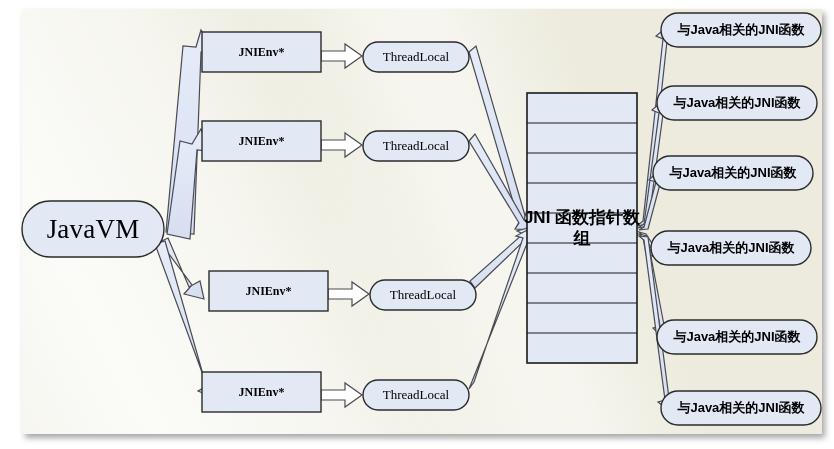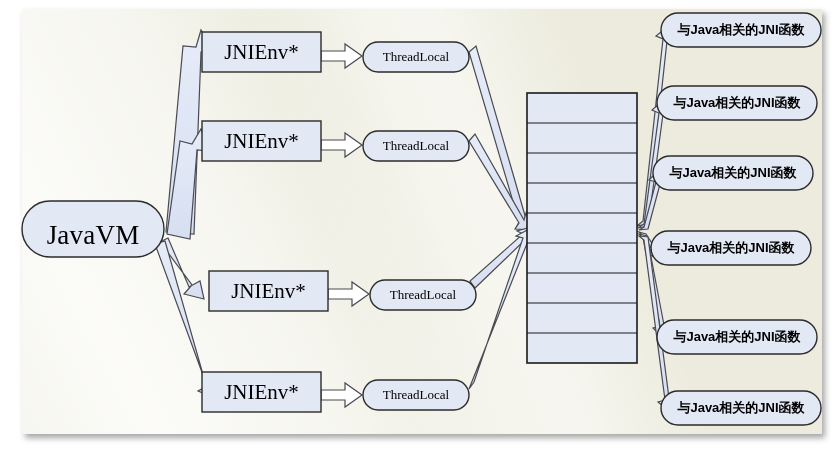--- a/index.html
+++ b/index.html
@@ -57,21 +57,21 @@
   
   .node-label{
     position:absolute;
     display:flex;align-items:center;justify-content:center;
     text-align:center;
     color:#000;
     pointer-events:none;
     white-space:nowrap;
   }
   .lbl-javavm{ font-size:27px; font-family:"Liberation Serif",serif; font-weight:400; letter-spacing:0.2px;}
-  .lbl-jnienv{ font-size:21px; font-family:"Liberation Serif",serif; font-weight:400;}
+  .lbl-jnienv{ font-size:12px; font-family:"Liberation Serif",serif; font-weight:700;}
   .lbl-threadlocal{ font-size:13px; font-family:"Liberation Serif",serif; font-weight:400;}
   .lbl-bubble{ font-size:13px; font-family:"Liberation Sans",sans-serif; font-weight:700;}
   .lbl-table{ font-size:17px; font-family:"Liberation Sans",sans-serif; font-weight:700; line-height:1.25; white-space:normal;}
 </style>
 </head>
 <body>
 
 <div id="canvas">
   <div id="paper">
     <div id="band"></div>
@@ -172,32 +172,33 @@
     </g>
 
     <rect x="661" y="13" width="160" height="34" rx="17" ry="17" fill="#e2e8f4" stroke="#2b2b2b" stroke-width="1.4"></rect>
     <rect x="657" y="86" width="160" height="34" rx="17" ry="17" fill="#e2e8f4" stroke="#2b2b2b" stroke-width="1.4"></rect>
     <rect x="653" y="156" width="160" height="34" rx="17" ry="17" fill="#e2e8f4" stroke="#2b2b2b" stroke-width="1.4"></rect>
     <rect x="651" y="231" width="160" height="34" rx="17" ry="17" fill="#e2e8f4" stroke="#2b2b2b" stroke-width="1.4"></rect>
     <rect x="657" y="320" width="160" height="34" rx="17" ry="17" fill="#e2e8f4" stroke="#2b2b2b" stroke-width="1.4"></rect>
     <rect x="661" y="391" width="160" height="34" rx="17" ry="17" fill="#e2e8f4" stroke="#2b2b2b" stroke-width="1.4"></rect>
   </svg>
 
-  <div class="node-label lbl-javavm" style="left:22px;top:207px;width:142px;height:56px;">JavaVM</div>
+  <div class="node-label lbl-javavm" style="left:22px;top:201px;width:142px;height:56px;">JavaVM</div>
 
   <div class="node-label lbl-jnienv" style="left:202px;top:32px;width:119px;height:40px;">JNIEnv*</div>
   <div class="node-label lbl-jnienv" style="left:202px;top:121px;width:119px;height:40px;">JNIEnv*</div>
   <div class="node-label lbl-jnienv" style="left:209px;top:271px;width:119px;height:40px;">JNIEnv*</div>
   <div class="node-label lbl-jnienv" style="left:202px;top:372px;width:119px;height:40px;">JNIEnv*</div>
 
   <div class="node-label lbl-threadlocal" style="left:363px;top:42px;width:106px;height:30px;">ThreadLocal</div>
   <div class="node-label lbl-threadlocal" style="left:363px;top:131px;width:106px;height:30px;">ThreadLocal</div>
   <div class="node-label lbl-threadlocal" style="left:370px;top:280px;width:106px;height:30px;">ThreadLocal</div>
   <div class="node-label lbl-threadlocal" style="left:363px;top:380px;width:106px;height:30px;">ThreadLocal</div>
 
+  <div class="node-label lbl-table" style="left:523px;top:203px;width:118px;height:50px;">JNI 函数指针数组</div>
 
   <div class="node-label lbl-bubble" style="left:661px;top:13px;width:160px;height:34px;">与Java相关的JNI函数</div>
   <div class="node-label lbl-bubble" style="left:657px;top:86px;width:160px;height:34px;">与Java相关的JNI函数</div>
   <div class="node-label lbl-bubble" style="left:653px;top:156px;width:160px;height:34px;">与Java相关的JNI函数</div>
   <div class="node-label lbl-bubble" style="left:651px;top:231px;width:160px;height:34px;">与Java相关的JNI函数</div>
   <div class="node-label lbl-bubble" style="left:657px;top:320px;width:160px;height:34px;">与Java相关的JNI函数</div>
   <div class="node-label lbl-bubble" style="left:661px;top:391px;width:160px;height:34px;">与Java相关的JNI函数</div>
 </div>
 
 </body></html>

